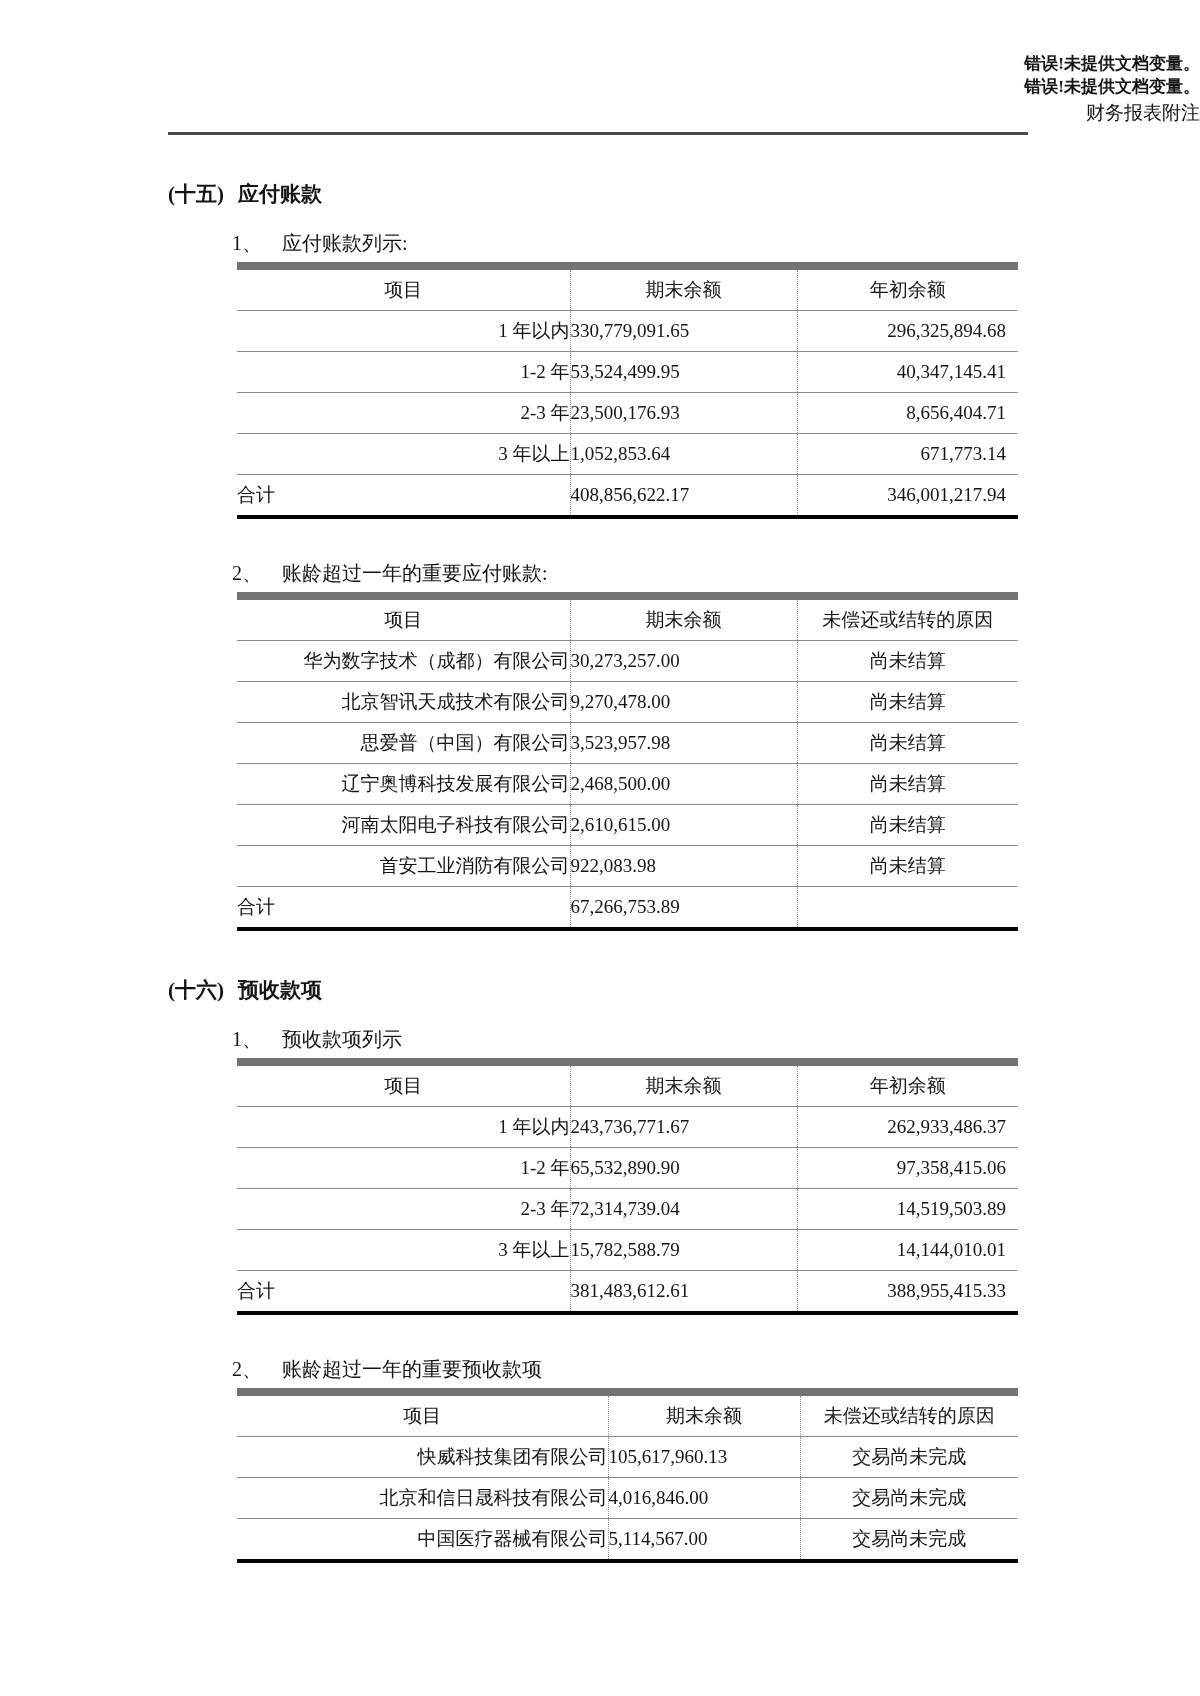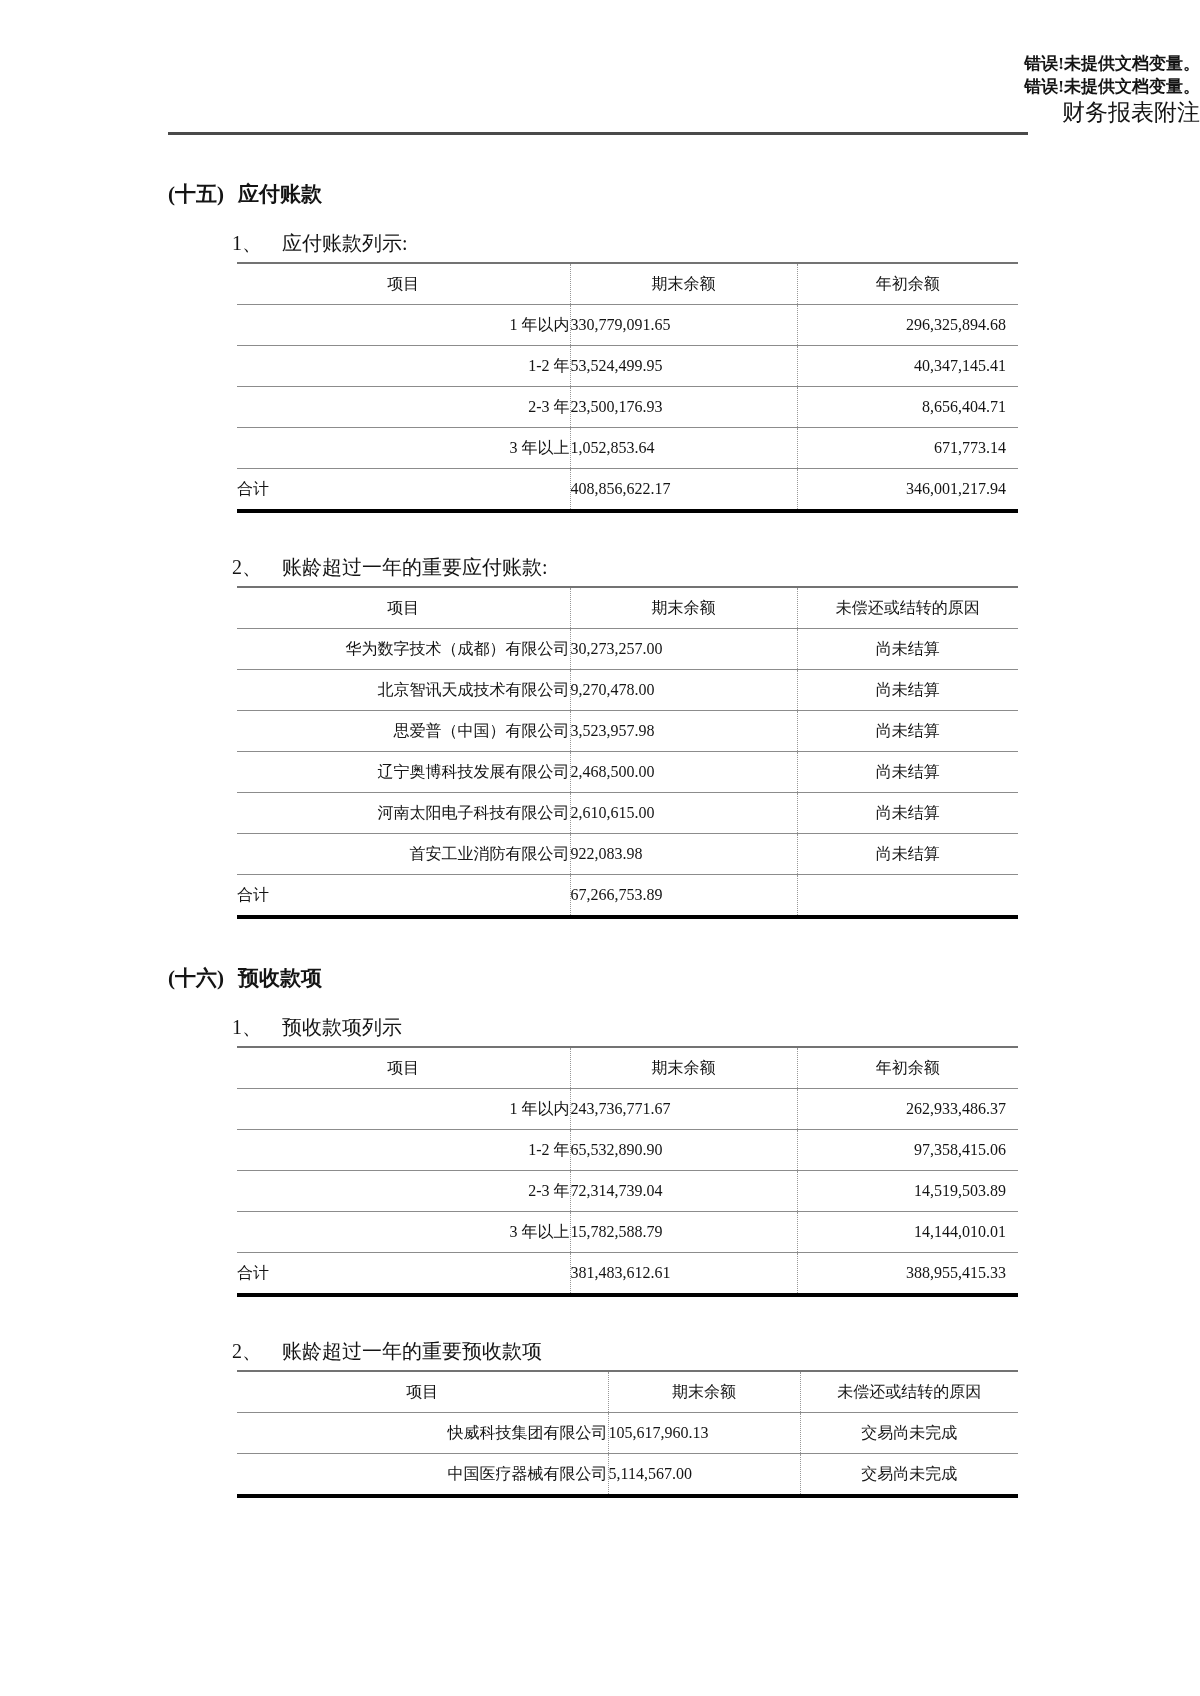--- a/index.html
+++ b/index.html
@@ -6,43 +6,43 @@
   body {
     width: 1200px; height: 1696px;
     background: #ffffff;
     font-family: "Liberation Serif", "DejaVu Serif", serif;
     color: #141414;
     position: relative;
     overflow: hidden;
   }
   .doc-header { margin: 52px 0 0 168px; text-align: right; }
   .doc-header .var-line { font-weight: bold; font-size: 17px; line-height: 23px; }
-  .doc-header .subtitle { font-size: 23px; line-height: 24px; margin-top: 3px; }
+  .doc-header .subtitle { font-size: 19px; line-height: 24px; margin-top: 3px; }
   .header-rule { width: 860px; height: 3px; background: #4a4a4a; margin: 7px 0 0 168px; }
 
   .section-title {
     margin: 46px 0 0 168px;
     font-size: 21px; font-weight: bold; line-height: 26px;
   }
   .section-title .sec-num { display: inline-block; margin-right: 14px; }
 
   .sub-heading {
     margin: 42px 0 7px 232px;
     font-size: 20px; font-weight: normal; line-height: 24px;
   }
   .sub-heading.first { margin-top: 24px; }
   .sub-heading .sub-num { display: inline-block; width: 50px; }
 
   table.fin-table {
     margin-left: 237px;
     width: 781px;
     border-collapse: collapse;
-    border-top: 2px solid #737373;
+    border-top: 8px solid #737373;
     border-bottom: 4px solid #000;
-    font-size: 16px;
+    font-size: 19px;
     table-layout: fixed;
   }
   .fin-table td {
     height: 40px;
     padding: 0;
     border-bottom: 1px solid #8c8c8c;
     vertical-align: middle;
     overflow: hidden; white-space: nowrap;
   }
   .fin-table td + td { border-left: 1px dotted #979797; }
@@ -228,19 +228,24 @@
       <tr>
     <td class="hc">项目</td>
     <td class="hc">期末余额</td>
     <td class="hc">未偿还或结转的原因</td>
   </tr>
   <tr>
     <td class="c1">快威科技集团有限公司</td>
     <td class="c2">105,617,960.13</td>
     <td class="c3r">交易尚未完成</td>
   </tr>
+  <tr>
+    <td class="c1">北京和信日晟科技有限公司</td>
+    <td class="c2">4,016,846.00</td>
+    <td class="c3r">交易尚未完成</td>
+  </tr>
   <tr class="last">
     <td class="c1">中国医疗器械有限公司</td>
     <td class="c2">5,114,567.00</td>
     <td class="c3r">交易尚未完成</td>
   </tr>
 </tbody>
   </table>
 
 </body></html>

